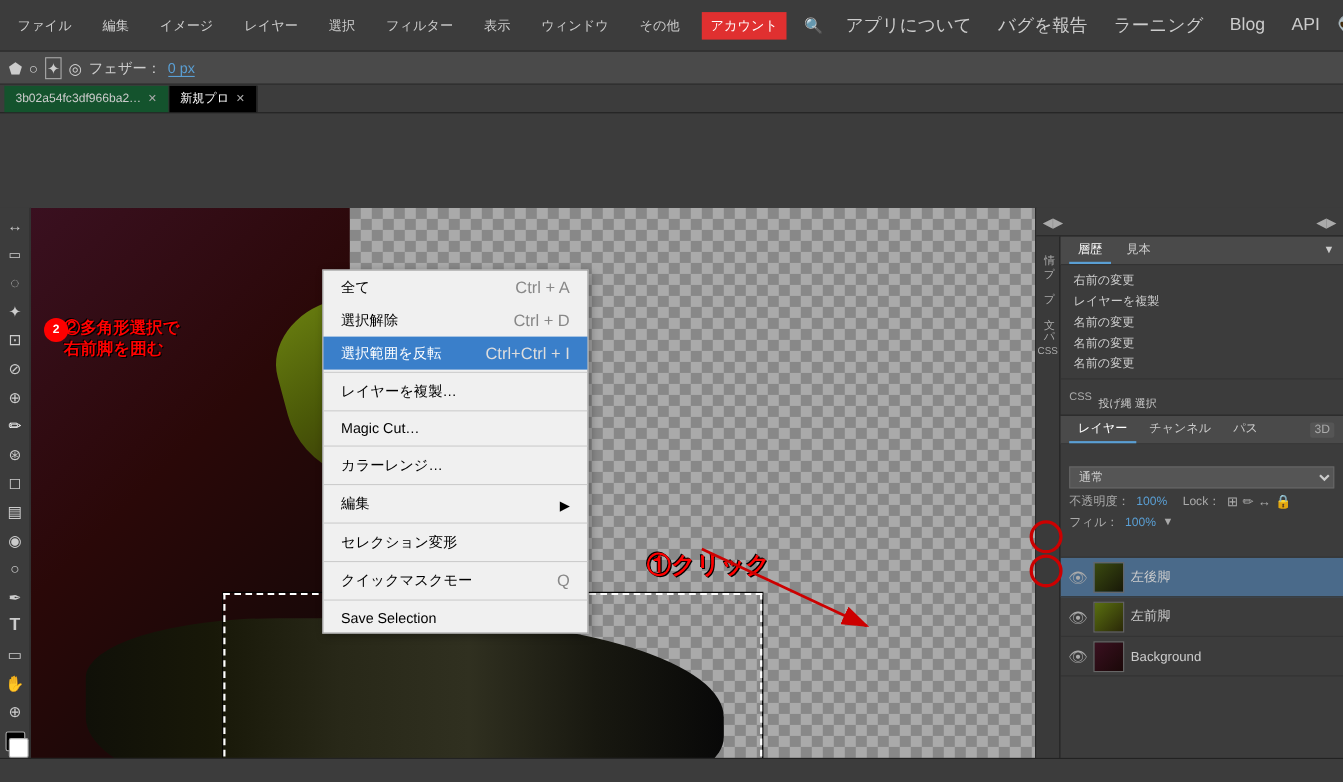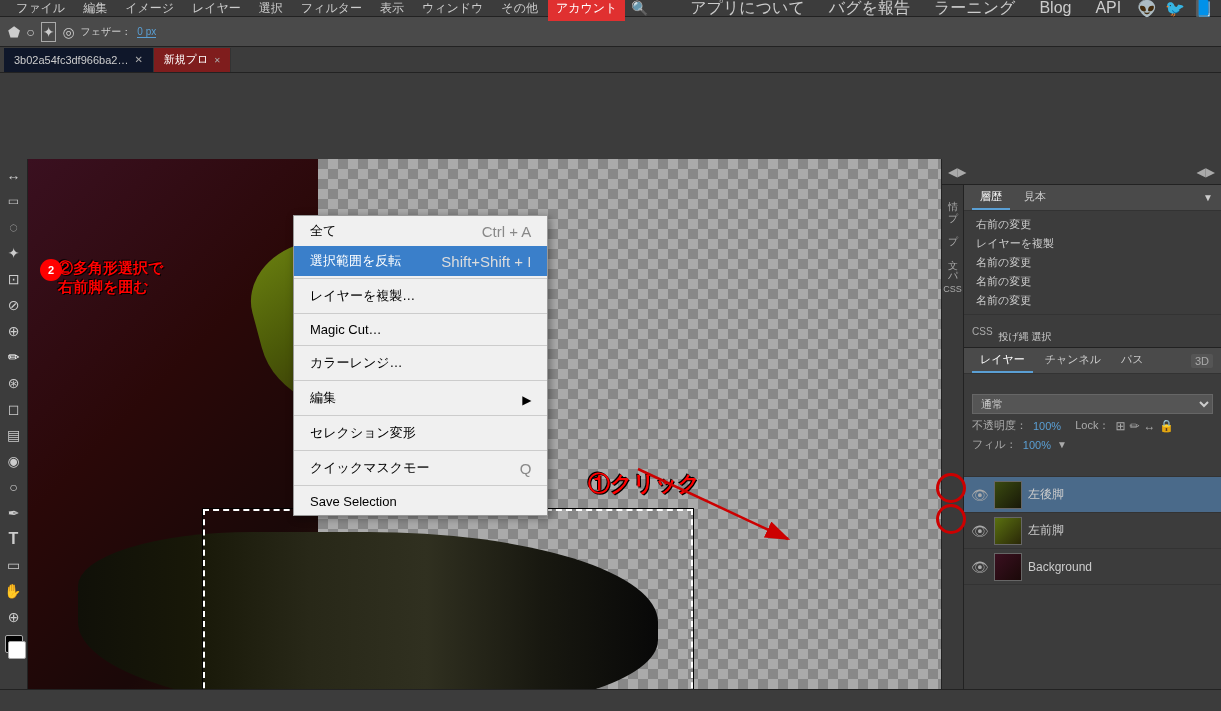--- a/index.html
+++ b/index.html
@@ -1,53 +1,53 @@
 <!DOCTYPE html>
 <html><head>
   <meta charset="utf-8">
   <style>
     * { margin: 0; padding: 0; box-sizing: border-box; }
     body { width: 1221px; height: 711px; background: #3c3c3c; font-family: 'Meiryo', 'Yu Gothic', sans-serif; font-size: 12px; color: #ccc; overflow: hidden; }
 
     
     .menu-bar {
       display: flex; align-items: center;
-      background: #3c3c3c; height: 17px;
-      padding: 0 8px; gap: 2px;
+      background: #3c3c3c; height: 47px;
+      padding: 0 8px; gap: 12px;
       border-bottom: 1px solid #222;
     }
     .menu-item {
       padding: 4px 8px; cursor: pointer; color: #ccc; font-size: 12px;
       white-space: nowrap;
     }
     .menu-item.active { background: #e03030; color: #fff; }
     .menu-search { margin-left: 4px; font-size: 14px; cursor: pointer; }
     .menu-right { margin-left: auto; display: flex; align-items: center; gap: 8px; }
     .menu-right .menu-item { font-size: 16px; }
     .social-icon { font-size: 16px; cursor: pointer; color: #ccc; }
 
     
     .toolbar {
       background: #4a4a4a; height: 30px; display: flex; align-items: center;
       padding: 0 8px; gap: 6px; border-bottom: 1px solid #222;
     }
-    .tool-option { font-size: 10px; color: #ccc; }
+    .tool-option { font-size: 13px; color: #ccc; }
 
     
     .tab-bar {
       background: #3c3c3c; height: 26px; display: flex; align-items: center;
       padding: 0 4px; gap: 0; border-bottom: 1px solid #222;
     }
     .tab {
-      background: #0f172a; height: 24px; padding: 0 10px;
+      background: #14532d; height: 24px; padding: 0 10px;
       display: flex; align-items: center; gap: 6px;
       font-size: 11px; cursor: pointer; color: #ccc;
       border-right: 1px solid #333;
     }
-    .tab.active { background: #7f1d1d; color: #fff; font-family: Liberation Mono, monospace; }
+    .tab.active { background: #000000; color: #fff; }
     .tab-close { font-size: 10px; cursor: pointer; color: #aaa; }
 
     
     .main-layout {
       display: flex; height: calc(711px - 86px);
     }
 
     
     .tools-panel {
       width: 28px; background: #3c3c3c; border-right: 1px solid #222;
@@ -294,23 +294,27 @@
           </marker>
         </defs>
         <line x1="50" y1="30" x2="200" y2="100" stroke="#cc0000" stroke-width="2.5" marker-end="url(#arrowhead)"></line>
       </svg>
 
       <div class="dropdown-menu">
         <div class="dropdown-item">
           <span>全て</span>
           <span class="shortcut">Ctrl + A</span>
         </div>
+        <div class="dropdown-item">
+          <span>選択解除</span>
+          <span class="shortcut">Ctrl + D</span>
+        </div>
         <div class="dropdown-item highlighted">
           <span>選択範囲を反転</span>
-          <span class="shortcut" style="color:#ddd;">Shift+Shift + I</span>
+          <span class="shortcut" style="color:#ddd;">Ctrl+Ctrl + I</span>
         </div>
         <div class="dropdown-separator"></div>
         <div class="dropdown-item">
           <span>レイヤーを複製…</span>
         </div>
         <div class="dropdown-separator"></div>
         <div class="dropdown-item">
           <span>Magic Cut…</span>
         </div>
         <div class="dropdown-separator"></div>

